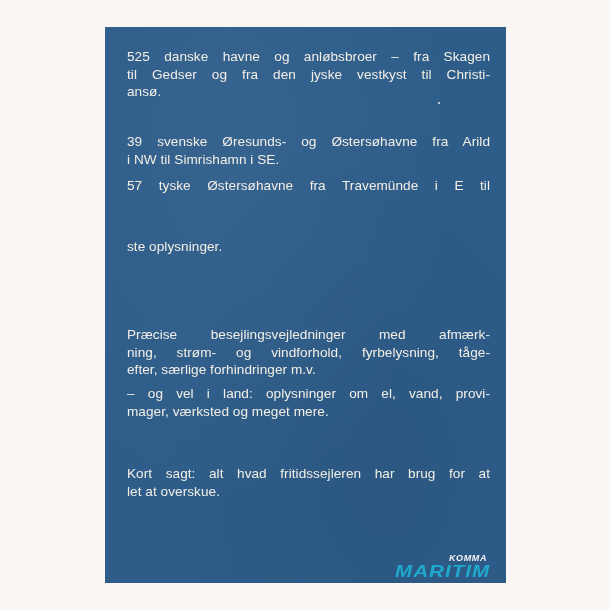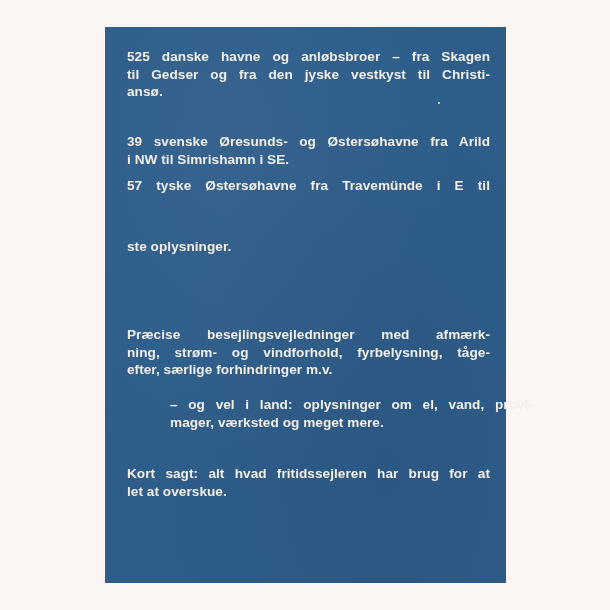--- a/index.html
+++ b/index.html
@@ -21,21 +21,21 @@
         radial-gradient(ellipse at 30% 20%, rgba(255,255,255,0.04), rgba(0,0,0,0) 60%),
         radial-gradient(ellipse at 70% 80%, rgba(0,0,0,0.06), rgba(0,0,0,0) 60%);
       box-sizing: border-box;
     }
     .text-block {
       position: absolute;
       left: 22px;
       width: 363px;
       color: #f3efe6;
       font-family: "Liberation Sans", sans-serif;
-      font-weight: bold;
+      font-weight: normal;
       font-size: 13.6px;
       line-height: 17.5px;
       letter-spacing: 0.05px;
       text-align: justify;
     }
     .text-block .line {
       display: block;
       white-space: nowrap;
       text-align: justify;
       text-align-last: justify;
@@ -99,24 +99,28 @@
   <div class="text-block" style="top:211px;">
     <span class="line last">ste oplysninger.</span>
   </div>
 
   <div class="text-block" style="top:299px;">
     <span class="line">Præcise besejlingsvejledninger med afmærk-</span>
     <span class="line">ning, strøm- og vindforhold, fyrbelysning, tåge-</span>
     <span class="line last">efter, særlige forhindringer m.v.</span>
   </div>
 
-  <div class="text-block" style="top:369px;margin-left:43px;">
+  <div class="text-block" style="top:358px;">
     <span class="line">– og vel i land: oplysninger om el, vand, provi-</span>
     <span class="line last">mager, værksted og meget mere.</span>
   </div>
 
   <div class="text-block" style="top:438px;">
     <span class="line">Kort sagt: alt hvad fritidssejleren har brug for at</span>
     <span class="line last">let at overskue.</span>
   </div>
 
+  <div class="logo">
+    <div class="logo-komma">KOMMA</div>
+    <div class="logo-maritim">MARITIM</div>
+  </div>
 
 </div>
 
 </body></html>

